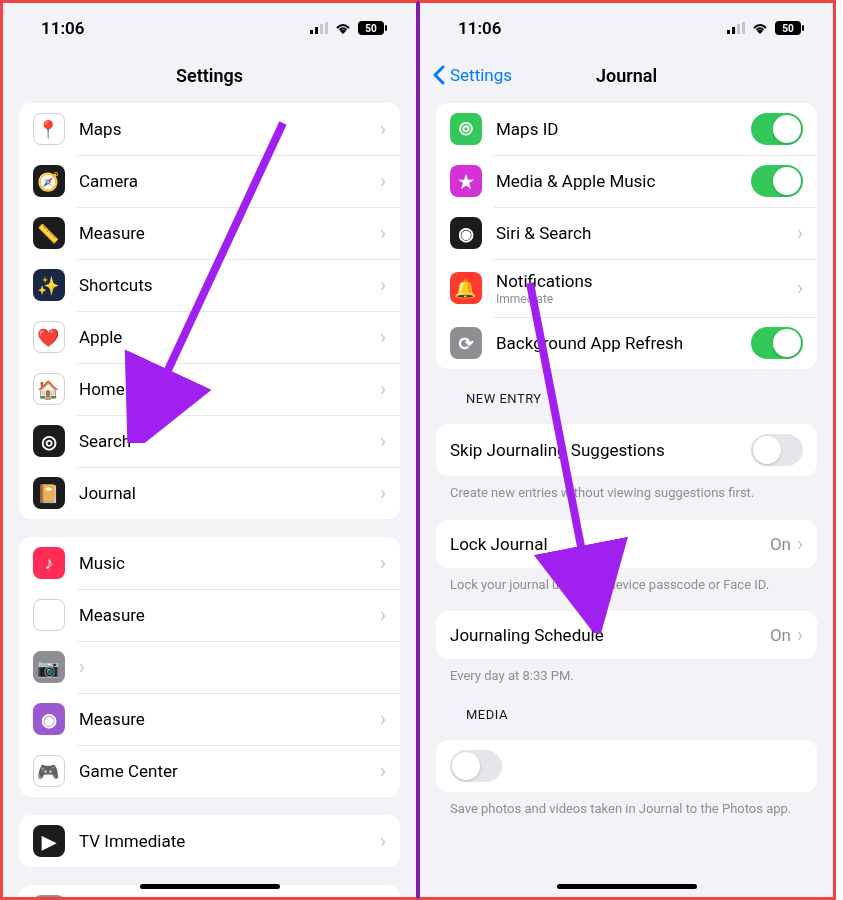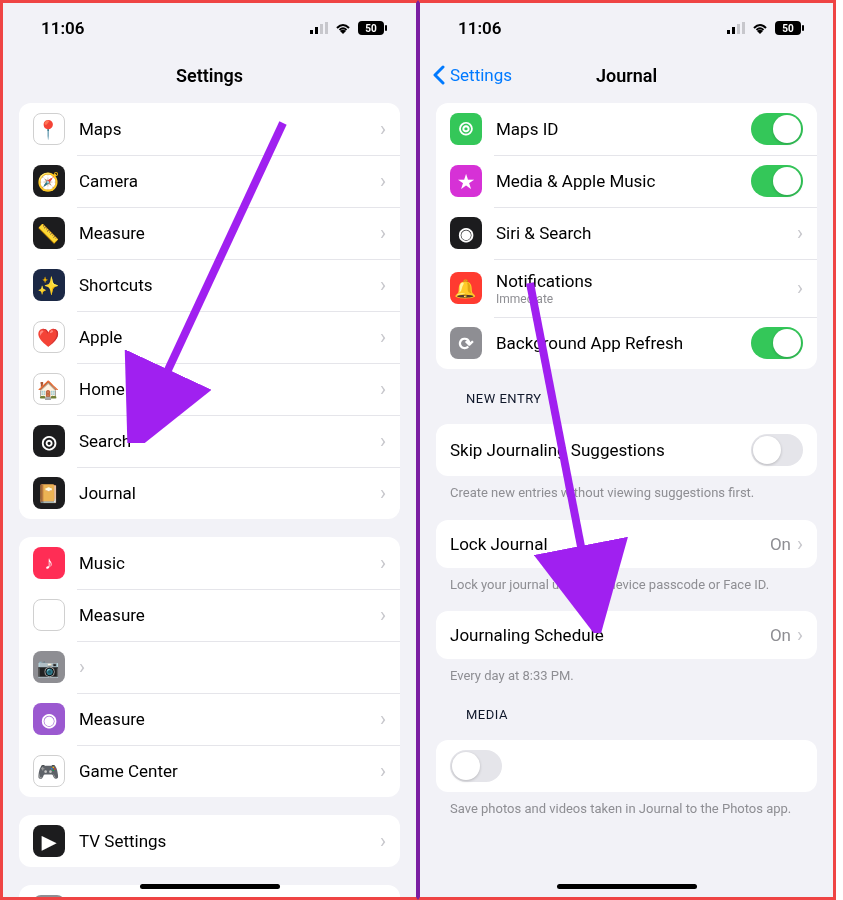--- a/index.html
+++ b/index.html
@@ -265,21 +265,21 @@
             <div class="row-label">
               <span>Game Center</span>
             </div>
             <span class="chev">›</span>
           </div>
         </div>
     <div class="group" id="lg3">
           <div class="row">
             <div class="icon" style="background: rgb(28, 28, 30);">▶</div>
             <div class="row-label">
-              <span>TV Settings</span>
+              <span>TV Immediate</span>
             </div>
             <span class="chev">›</span>
           </div>
         </div>
     <div class="group" id="lg4">
           <div class="row">
             <div class="icon" style="background: rgb(142, 142, 147);">🔨</div>
             <span class="chev">›</span>
           </div>
         </div>

